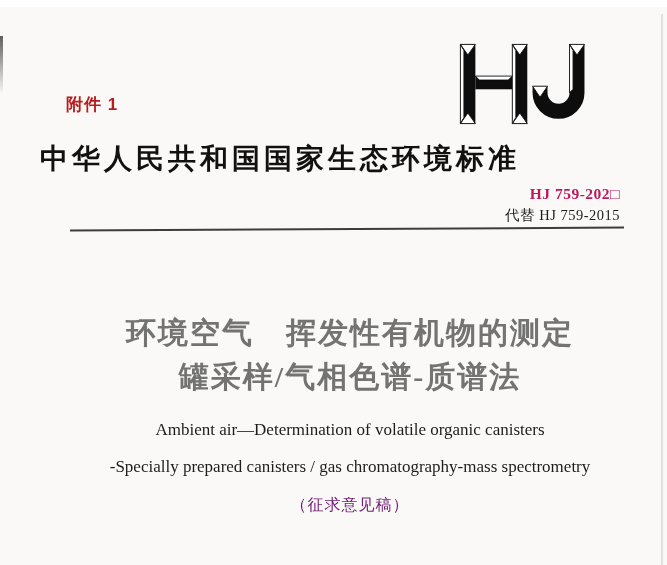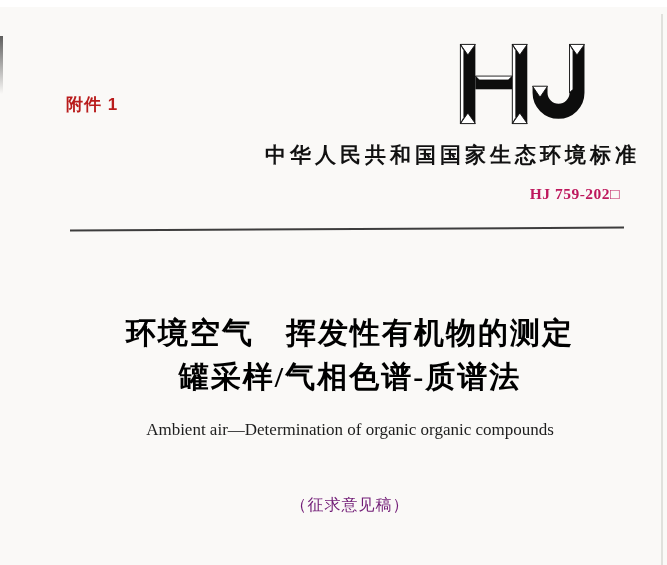--- a/index.html
+++ b/index.html
@@ -51,22 +51,22 @@
     position: absolute;
     left: 456px; top: 40px;
     width: 132px; height: 88px;
   }
   .logo svg { display: block; width: 100%; height: 100%; }
   
   .heading {
     position: absolute;
     left: 40px; top: 145px;
     width: 600px;
-    text-align: right;
-    font-size: 21px;
+    text-align: left;
+    font-size: 28px;
     font-weight: 700;
     letter-spacing: 4px;
     line-height: 1;
     color: #111;
     white-space: nowrap;
   }
   
   .std-block {
     position: absolute;
     right: 47px; top: 186px;
@@ -96,21 +96,21 @@
   .title-zh {
     position: absolute;
     left: 33px;
     width: 634px;
     text-align: center;
     font-family: "Liberation Sans", "DejaVu Sans", sans-serif;
     font-size: 30px;
     font-weight: 700;
     letter-spacing: 2px;
     line-height: 1;
-    color: #000000;
+    color: #737373;
     white-space: nowrap;
   }
   .title-zh.line1 { top: 318px; }
   .title-zh.line2 { top: 362px; font-family: Liberation Serif, serif; }
   .title-en {
     position: absolute;
     left: 33px;
     width: 634px;
     text-align: center;
     font-size: 17px;
@@ -169,24 +169,26 @@
 
         <polygon points="174,105 208,105 191,130"></polygon>
       </g>
     </svg>
   </div>
 
   <div class="heading">中华人民共和国国家生态环境标准</div>
 
   <div class="std-block">
     <div class="std-number">HJ 759-202□</div>
+    <div class="std-replaces">代替 HJ 759-2015</div>
   </div>
 
   <div class="header-rule"></div>
 
   <div class="title-zh line1">环境空气　挥发性有机物的测定</div>
   <div class="title-zh line2">罐采样/气相色谱-质谱法</div>
 
-  <div class="title-en line1">Ambient air—Determination of organic organic compounds</div>
+  <div class="title-en line1">Ambient air—Determination of volatile organic canisters</div>
+  <div class="title-en line2">-Specially prepared canisters / gas chromatography-mass spectrometry</div>
 
   <div class="draft-note">（征求意见稿）</div>
 
 </div>
 
 </body></html>

